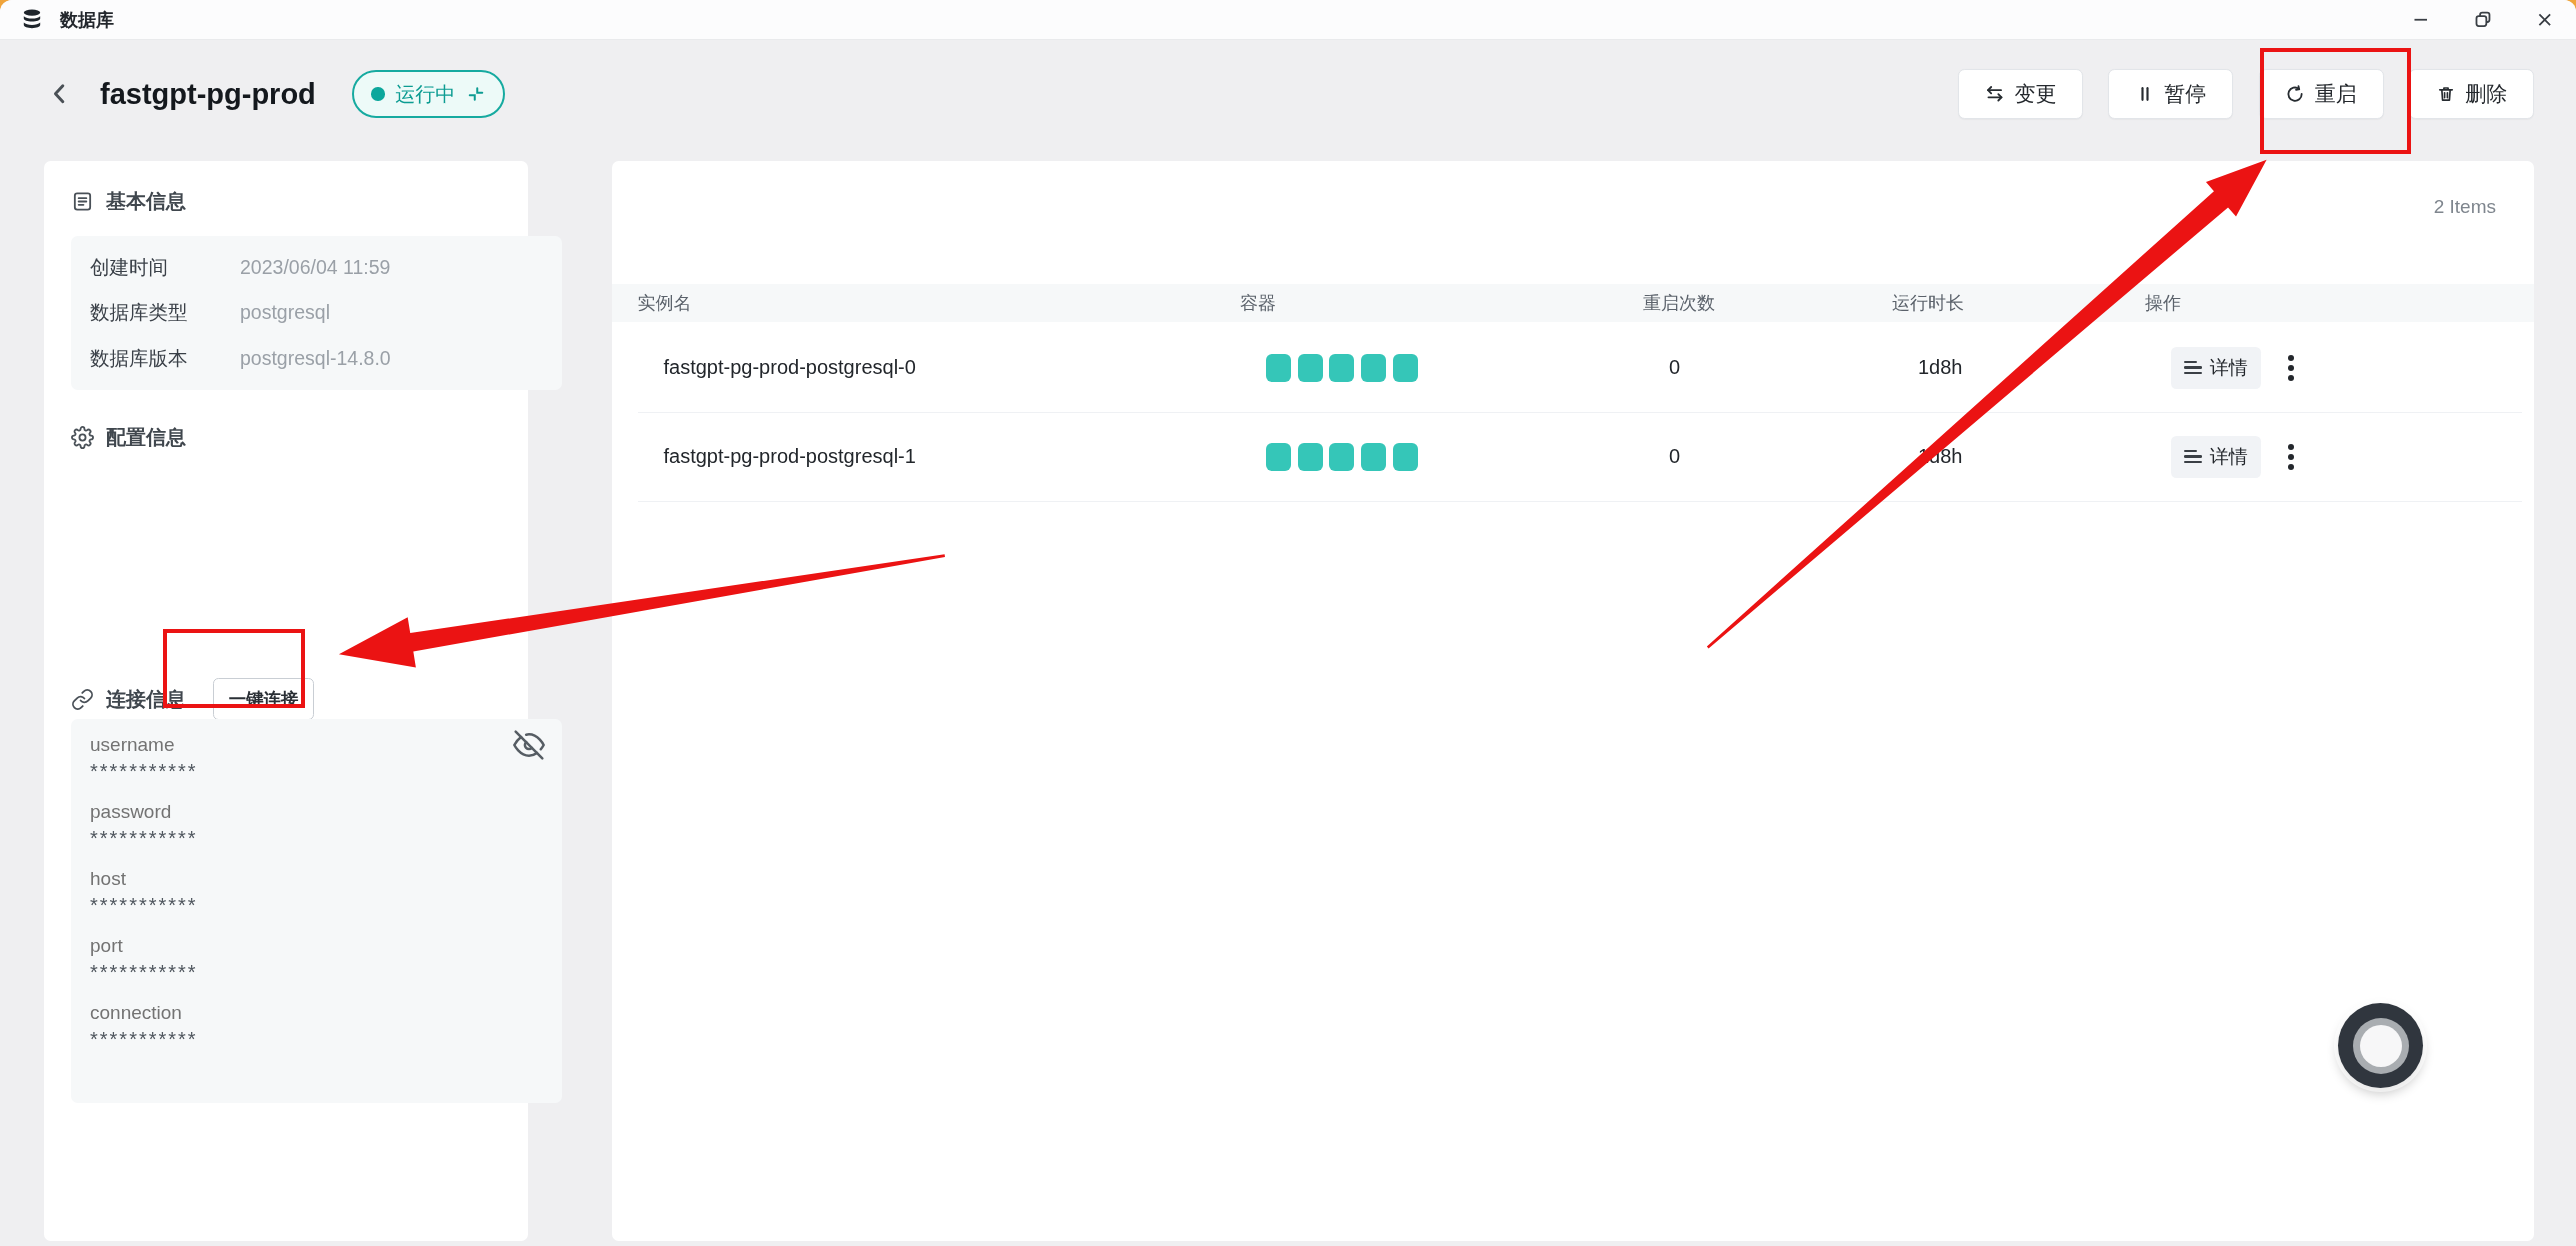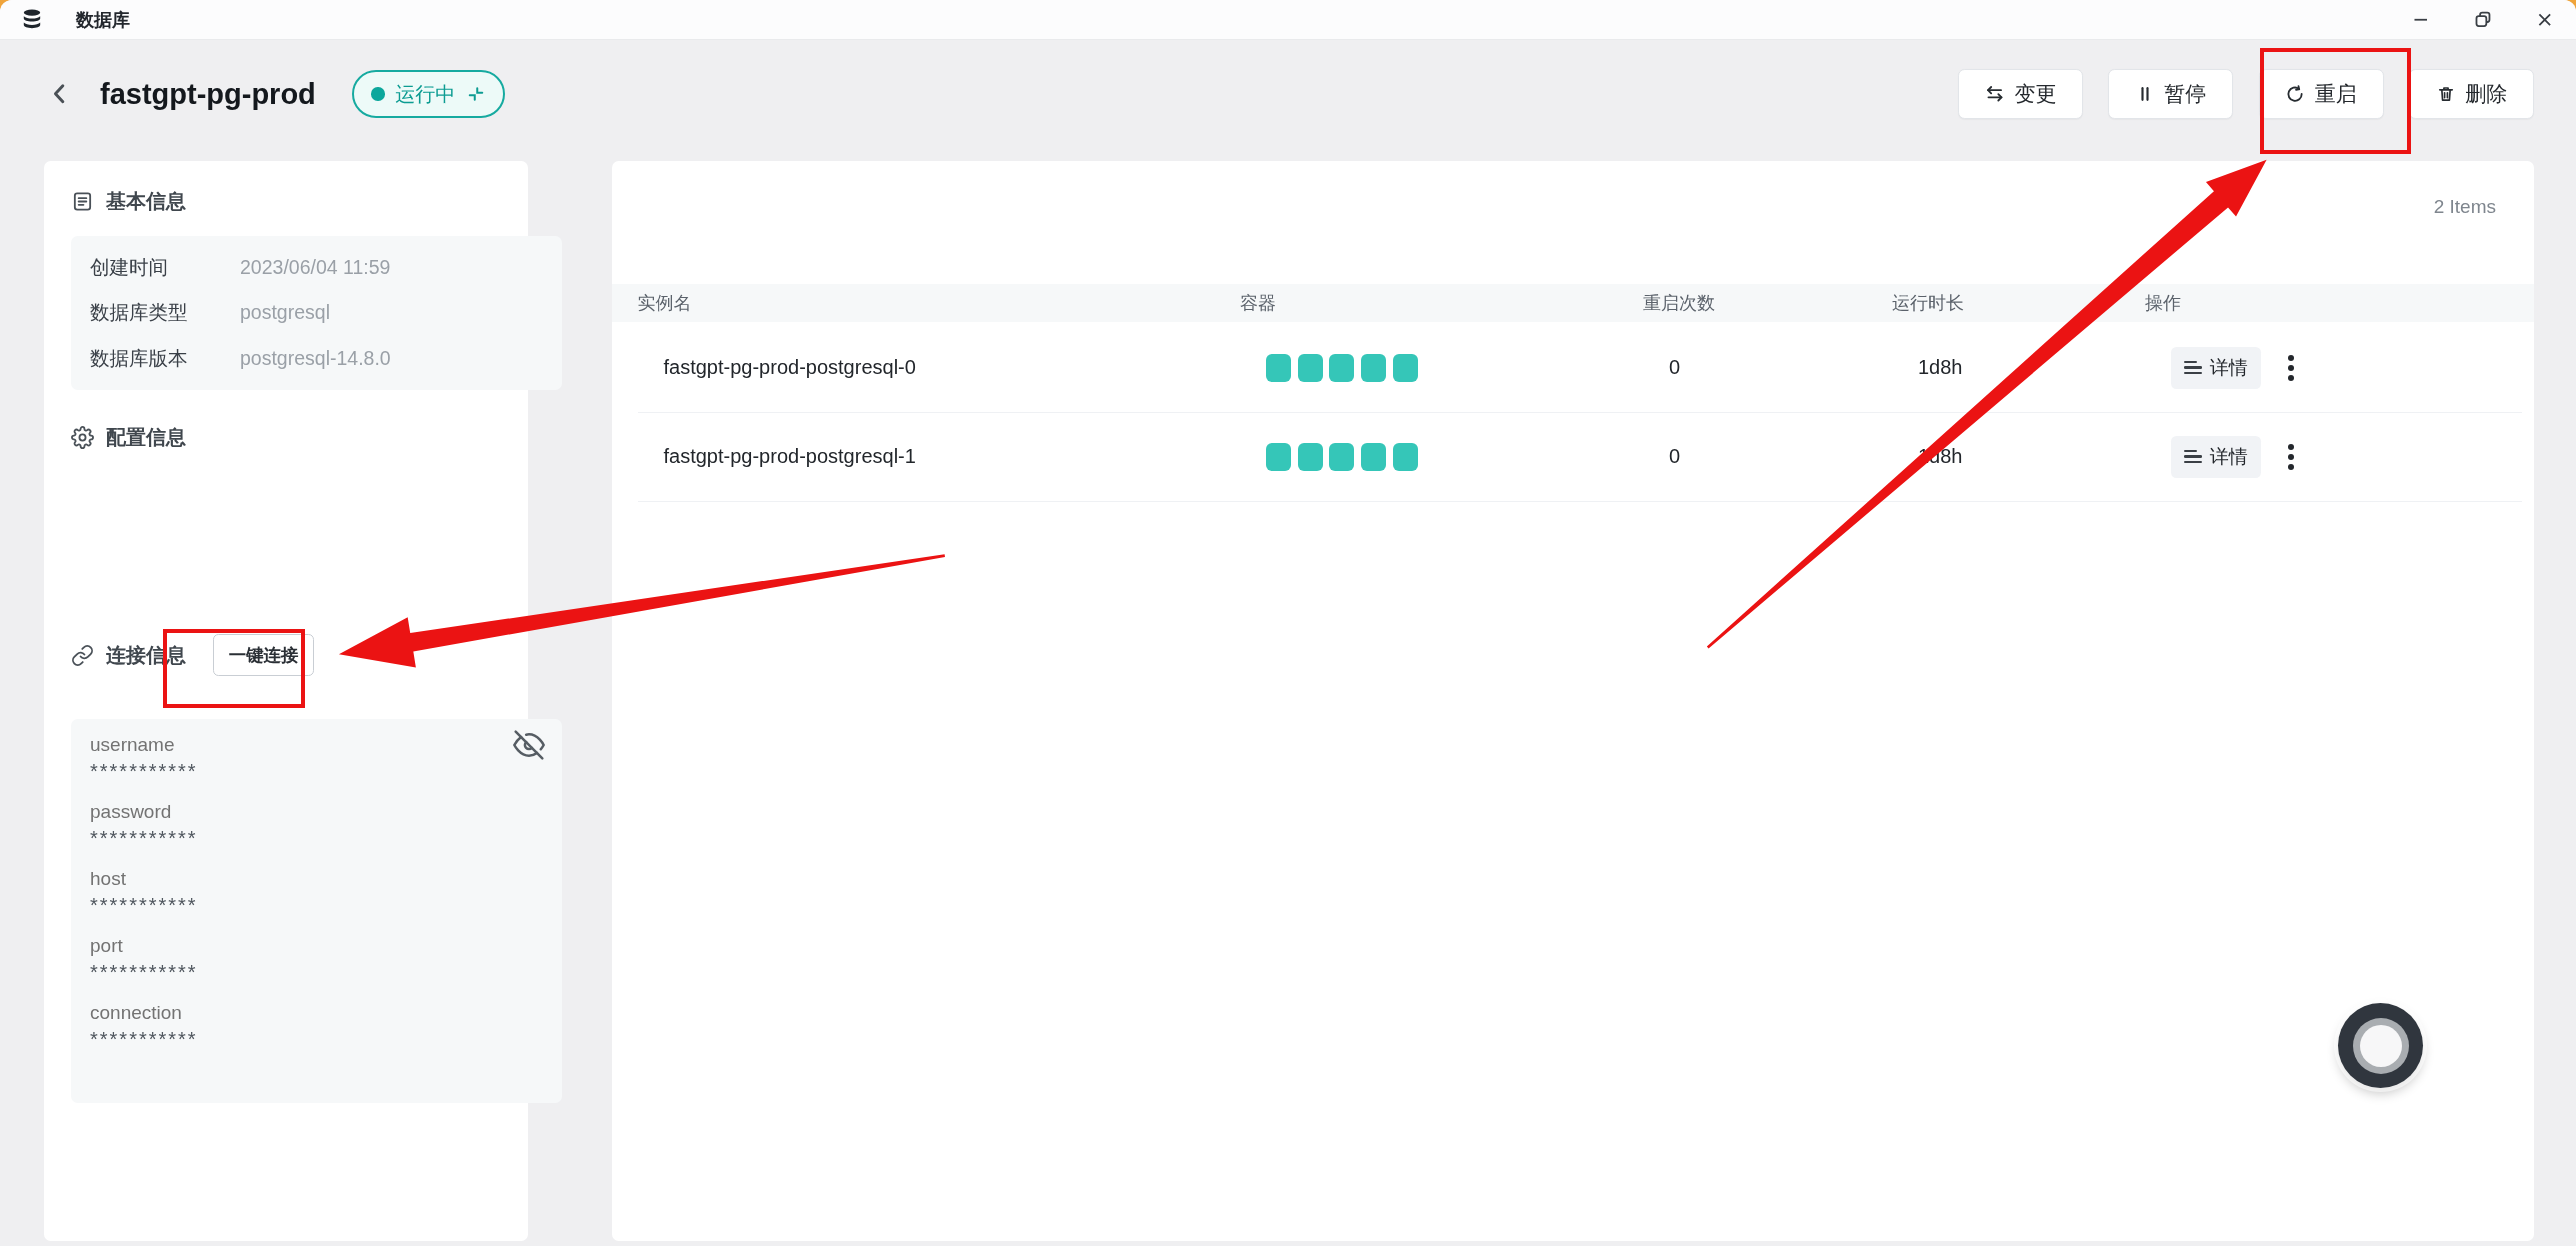--- a/index.html
+++ b/index.html
@@ -3,21 +3,21 @@
 <meta charset="utf-8">
 <style>
   html,body{margin:0;padding:0;background:#F0A43B;}
   .stage{position:relative;width:2576px;height:1246px;background:#EFEFF1;overflow:hidden;
          border-radius:12px 12px 0 0;font-family:"Liberation Sans","DejaVu Sans",sans-serif;
          -webkit-font-smoothing:antialiased;}
   svg{display:block}
   
   .titlebar{position:absolute;left:0;top:0;right:0;height:39px;background:#FCFCFD;
             border-bottom:0.7px solid #E9EAEC;display:flex;align-items:center;}
-  .tb-left{display:flex;align-items:center;margin-left:20px;gap:32px;}
+  .tb-left{display:flex;align-items:center;margin-left:20px;gap:16px;}
   .tb-title{font-size:18px;color:#23272D;font-weight:600;}
   .tb-controls{position:absolute;right:0;top:0;height:39px;display:flex;align-items:center;}
   .tb-btn{width:62px;height:39px;display:flex;align-items:center;justify-content:center;cursor:pointer;}
   
   .page-header{position:absolute;left:44px;right:42px;top:59px;height:70px;display:flex;align-items:center;}
   .back-btn{width:32px;height:32px;display:flex;align-items:center;justify-content:center;cursor:pointer;}
   .db-title{margin-left:24px;font-size:29px;font-weight:700;color:#14181D;}
   .status-pill{margin-left:36px;height:44px;border:2px solid #16AAA0;background:#EDFAF8;border-radius:27px;
                display:flex;align-items:center;gap:10.7px;padding:0 17.4px;}
   .status-dot{width:13.4px;height:13.4px;border-radius:50%;background:#0CA79C;}
@@ -209,21 +209,21 @@
     <div class="sec-head" style="top:263px;">
       <span>
         <svg width="23" height="23" viewBox="0 0 24 24" stroke="#4A5158" stroke-width="1.9" fill="none" stroke-linecap="round" stroke-linejoin="round">
           <circle cx="12" cy="12" r="3.2"></circle>
           <path d="M19.4 15a1.7 1.7 0 0 0 .34 1.87l.06.06a2 2 0 1 1-2.83 2.83l-.06-.06a1.7 1.7 0 0 0-1.87-.34 1.7 1.7 0 0 0-1 1.55V21a2 2 0 1 1-4 0v-.09a1.7 1.7 0 0 0-1-1.55 1.7 1.7 0 0 0-1.87.34l-.06.06a2 2 0 1 1-2.83-2.83l.06-.06a1.7 1.7 0 0 0 .34-1.87 1.7 1.7 0 0 0-1.55-1H3a2 2 0 1 1 0-4h.09a1.7 1.7 0 0 0 1.55-1 1.7 1.7 0 0 0-.34-1.87l-.06-.06a2 2 0 1 1 2.83-2.83l.06.06a1.7 1.7 0 0 0 1.87.34h0a1.7 1.7 0 0 0 1-1.55V3a2 2 0 1 1 4 0v.09a1.7 1.7 0 0 0 1 1.55h0a1.7 1.7 0 0 0 1.87-.34l.06-.06a2 2 0 1 1 2.83 2.83l-.06.06a1.7 1.7 0 0 0-.34 1.87v0a1.7 1.7 0 0 0 1.55 1H21a2 2 0 1 1 0 4h-.09a1.7 1.7 0 0 0-1.51 1z"></path>
         </svg>
       </span>
       <span>配置信息</span>
     </div>
 
-    <div class="sec-head" style="top:473px;">
+    <div class="sec-head" style="top:517px;">
       <span>
         <svg width="23" height="23" viewBox="0 0 24 24" stroke="#4A5158" stroke-width="1.9" fill="none" stroke-linecap="round" stroke-linejoin="round">
           <path d="M10 13a5 5 0 0 0 7.54.54l3-3a5 5 0 0 0-7.07-7.07l-1.72 1.71"></path>
           <path d="M14 11a5 5 0 0 0-7.54-.54l-3 3a5 5 0 0 0 7.07 7.07l1.71-1.71"></path>
         </svg>
       </span>
       <span>连接信息</span>
       <span class="connect-btn">一键连接</span>
     </div>
     <div class="conn-card">

